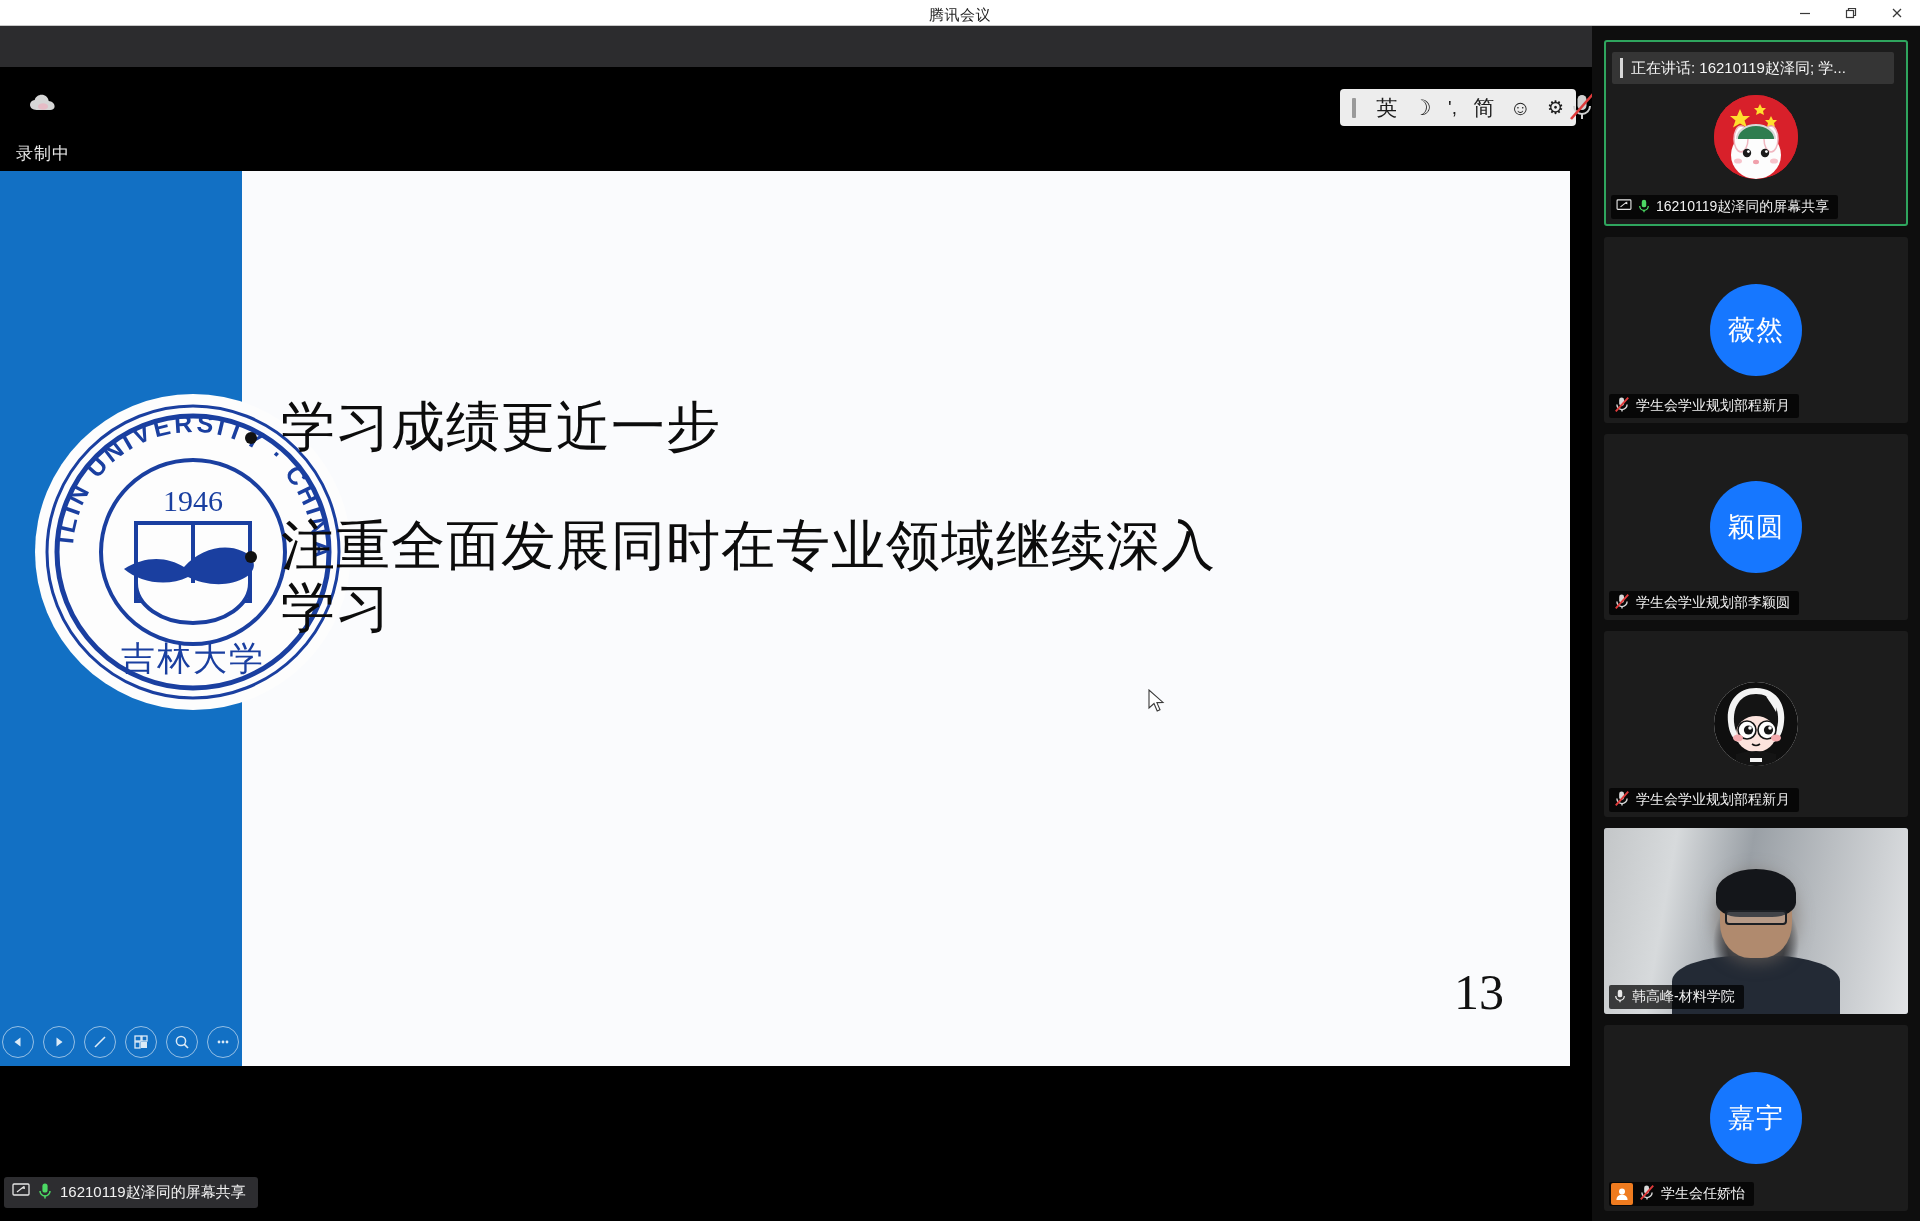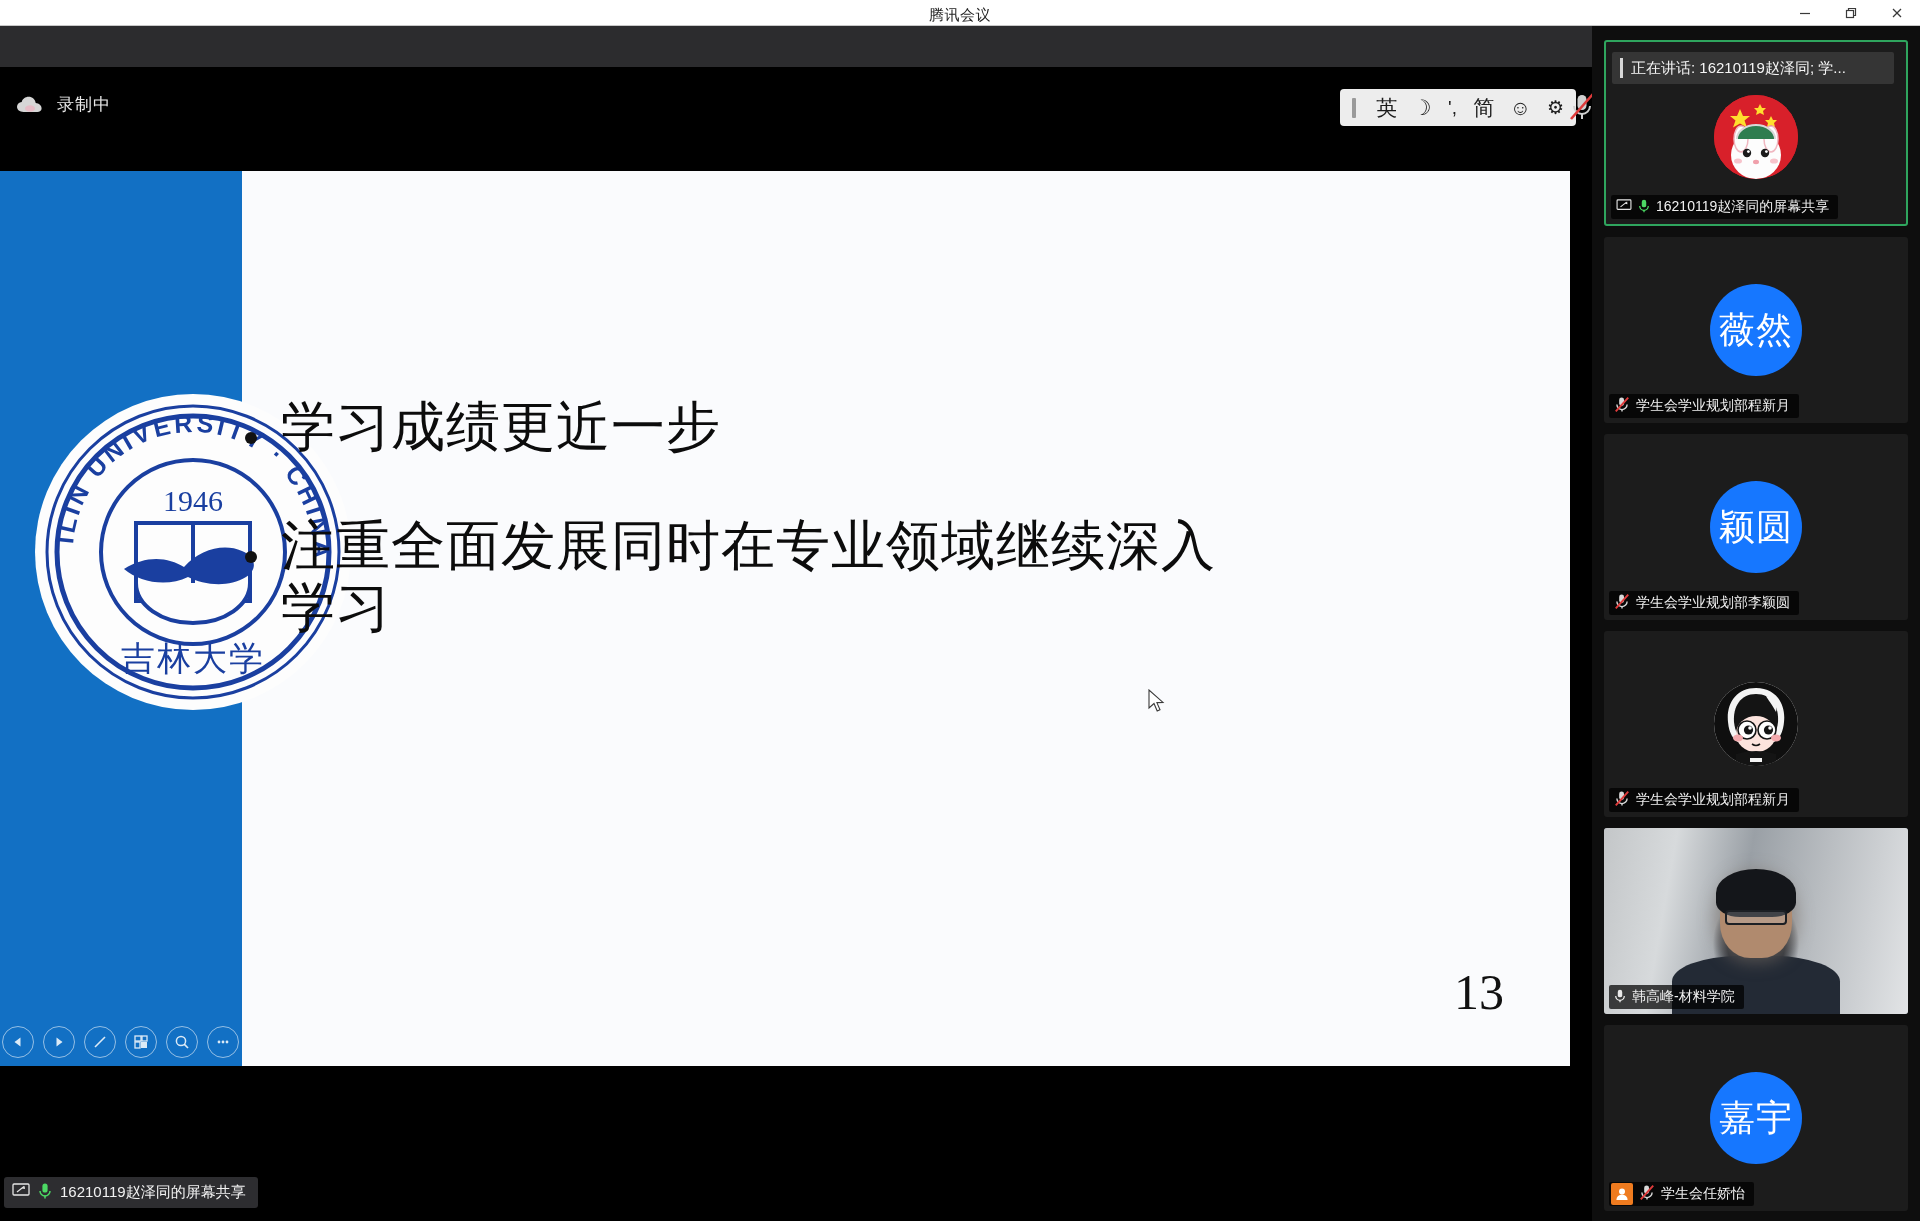--- a/index.html
+++ b/index.html
@@ -36,21 +36,21 @@
     background: #2c2c2e;
   }
 
   
   .rec-bar {
     position: absolute; left: 0; top: 67px; width: 1592px; height: 104px;
     background: #000;
   }
   .rec-indicator {
     position: absolute; left: 16px; top: 26px;
-    display: flex; align-items: center; gap: 13px;
+    display: flex; align-items: center; gap: 29px; flex-direction: column;
   }
   .cloud-icon { width: 28px; height: 20px; position: relative; display:block; }
   .rec-label { font-size: 17px; color: #e8e8e8; letter-spacing: 1px; }
 
   
   .ime-bar {
     position: absolute; left: 1340px; top: 89px;
     height: 37px; background: #ededed;
     border-radius: 4px; display: flex; align-items: center;
     padding: 0 4px; box-shadow: 0 1px 4px rgba(0,0,0,.4);
@@ -150,21 +150,21 @@
   .tile {
     position: relative; width: 304px; height: 186px;
     background: #1c1c1c; border-radius: 3px; margin-bottom: 11px;
     overflow: hidden;
   }
   .tile.speaking { border: 2px solid #2fa55e; }
   .tile-avatar {
     position: absolute; left: 50%; top: 50%; transform: translate(-50%,-50%);
     width: 92px; height: 92px; border-radius: 50%;
     background: #1677ff; display: flex; align-items: center;
-    justify-content: center; color: #fff; font-size: 36px; letter-spacing: 1px;
+    justify-content: center; color: #fff; font-size: 27px; letter-spacing: 1px;
   }
   .tile-name {
     position: absolute; left: 5px; bottom: 5px; height: 24px;
     background: rgba(0,0,0,.72); border-radius: 2px;
     display: flex; align-items: center; gap: 6px; padding: 0 9px 0 5px;
     font-size: 14px; color: #f0f0f0; white-space: nowrap;
   }
   .tile-name.with-host { padding-left: 2px; }
   .host-badge {
     width: 22px; height: 22px; background: #ef7b1f; border-radius: 2px;

